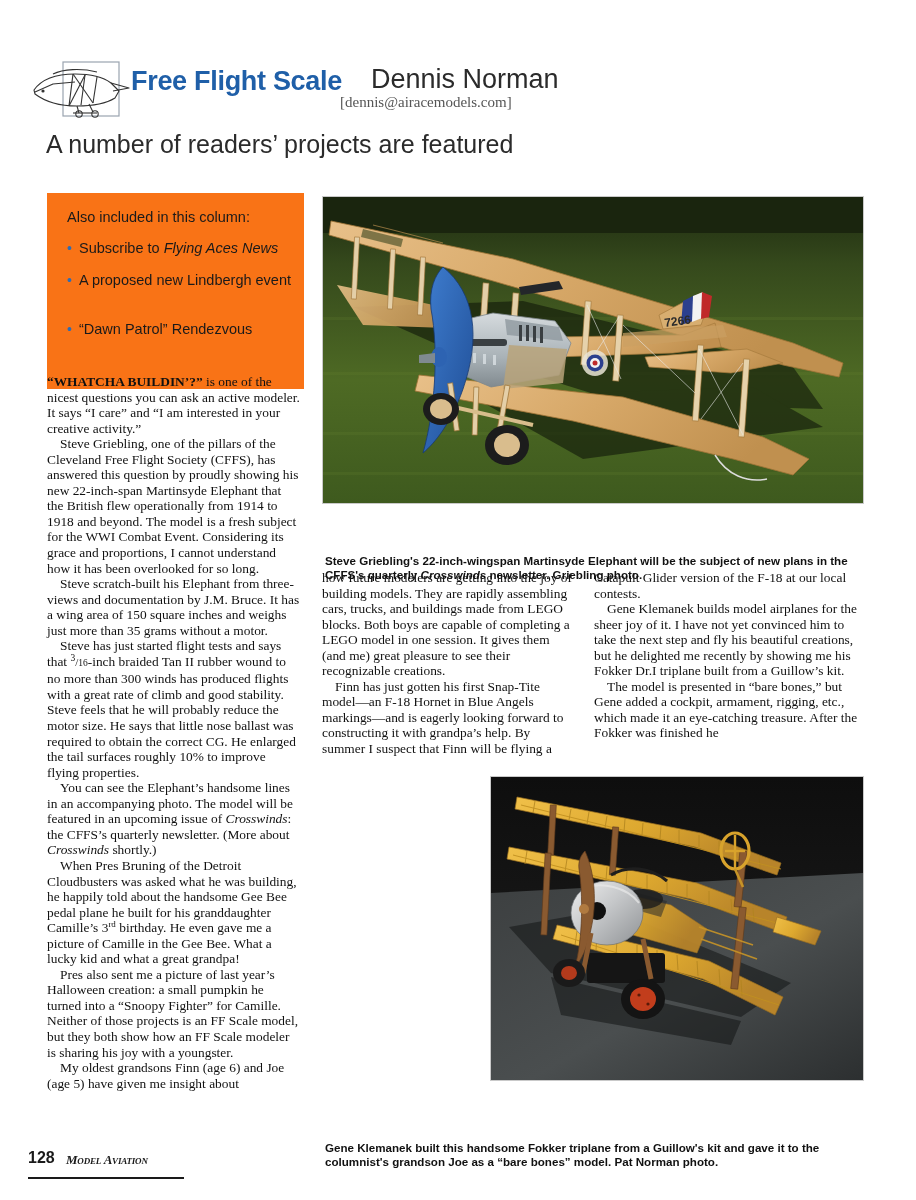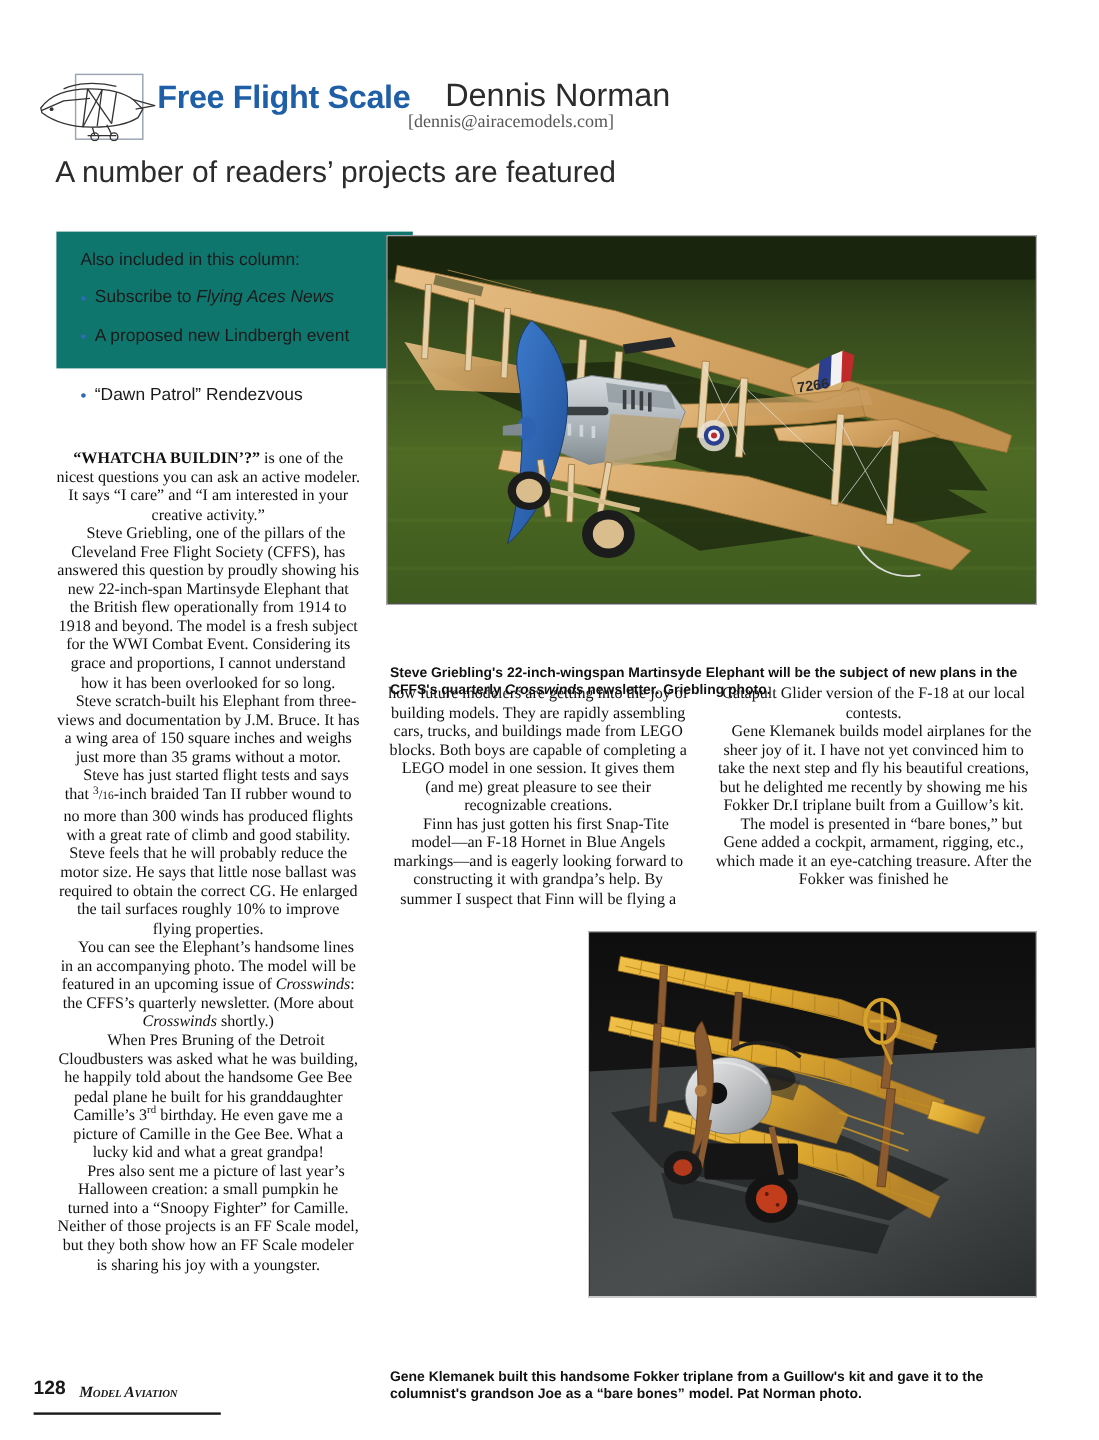--- a/index.html
+++ b/index.html
@@ -62,23 +62,22 @@
     font-weight: 300;
     font-size: 25px;
     color: #2b2b2b;
     white-space: nowrap;
   }
 
   
   #also-box {
     position: absolute;
     left: 47px; top: 193px;
-    width: 257px; height: 114px;
-    background: #0f766e;
-    padding-left: 40px;
+    width: 257px; height: 196px;
+    background: #f97316;
   }
   #also-heading {
     position: absolute;
     left: 20px; top: 16px;
     font-family: "Liberation Sans", sans-serif;
     font-size: 14.5px;
     color: #1a1a1a;
     white-space: nowrap;
   }
   .also-item {
@@ -103,21 +102,21 @@
   #also-item-1 { top: 79px; }
   #also-item-2 { top: 128px; }
 
   
   .bodycol {
     position: absolute;
     font-family: "Liberation Serif", serif;
     font-size: 13.4px;
     line-height: 15.55px;
     color: #111111;
-    text-align: center;
+    text-align: left;
     -webkit-hyphens: none;
     hyphens: none;
   }
   .bodycol p {
     margin: 0;
     text-indent: 13px;
   }
   .bodycol p.first { text-indent: 0; }
   .bodycol i { font-style: italic; }
   .bodycol b { font-weight: bold; }
@@ -509,20 +508,21 @@
 <div class="caption" id="caption-bottom">Gene Klemanek built this handsome Fokker triplane from a Guillow's kit and gave it to the columnist's grandson Joe as a “bare bones” model. Pat Norman photo.</div>
 
 <div class="bodycol" id="col-1">
     <p class="first"><b>“WHATCHA BUILDIN’?”</b> is one of the nicest questions you can ask an active modeler. It says “I care” and “I am interested in your creative activity.”</p>
     <p class="">Steve Griebling, one of the pillars of the Cleveland Free Flight Society (CFFS), has answered this question by proudly showing his new 22-inch-span Martinsyde Elephant that the British flew operationally from 1914 to 1918 and beyond. The model is a fresh subject for the WWI Combat Event. Considering its grace and proportions, I cannot understand how it has been overlooked for so long.</p>
     <p class="">Steve scratch-built his Elephant from three-views and documentation by J.M. Bruce. It has a wing area of 150 square inches and weighs just more than 35 grams without a motor.</p>
     <p class="">Steve has just started flight tests and says that <span class="frac"><span class="num">3</span>/<span class="den">16</span></span>-inch braided Tan II rubber wound to no more than 300 winds has produced flights with a great rate of climb and good stability. Steve feels that he will probably reduce the motor size. He says that little nose ballast was required to obtain the correct CG. He enlarged the tail surfaces roughly 10% to improve flying properties.</p>
     <p class="">You can see the Elephant’s handsome lines in an accompanying photo. The model will be featured in an upcoming issue of <i>Crosswinds</i>: the CFFS’s quarterly newsletter. (More about <i>Crosswinds</i> shortly.)</p>
     <p class="">When Pres Bruning of the Detroit Cloudbusters was asked what he was building, he happily told about the handsome Gee Bee pedal plane he built for his granddaughter Camille’s 3<sup>rd</sup> birthday. He even gave me a picture of Camille in the Gee Bee. What a lucky kid and what a great grandpa!</p>
     <p class="">Pres also sent me a picture of last year’s Halloween creation: a small pumpkin he turned into a “Snoopy Fighter” for Camille. Neither of those projects is an FF Scale model, but they both show how an FF Scale modeler is sharing his joy with a youngster.</p>
+    <p class="">My oldest grandsons Finn (age 6) and Joe (age 5) have given me insight about</p>
   </div>
 <div class="bodycol" id="col-2">
     <p class="first">how future modelers are getting into the joy of building models. They are rapidly assembling cars, trucks, and buildings made from LEGO blocks. Both boys are capable of completing a LEGO model in one session. It gives them (and me) great pleasure to see their recognizable creations.</p>
     <p class="">Finn has just gotten his first Snap-Tite model—an F-18 Hornet in Blue Angels markings—and is eagerly looking forward to constructing it with grandpa’s help. By summer I suspect that Finn will be flying a</p>
   </div>
 <div class="bodycol" id="col-3">
     <p class="first">Catapult Glider version of the F-18 at our local contests.</p>
     <p class="">Gene Klemanek builds model airplanes for the sheer joy of it. I have not yet convinced him to take the next step and fly his beautiful creations, but he delighted me recently by showing me his Fokker Dr.I triplane built from a Guillow’s kit.</p>
     <p class="">The model is presented in “bare bones,” but Gene added a cockpit, armament, rigging, etc., which made it an eye-catching treasure. After the Fokker was finished he</p>
   </div>

